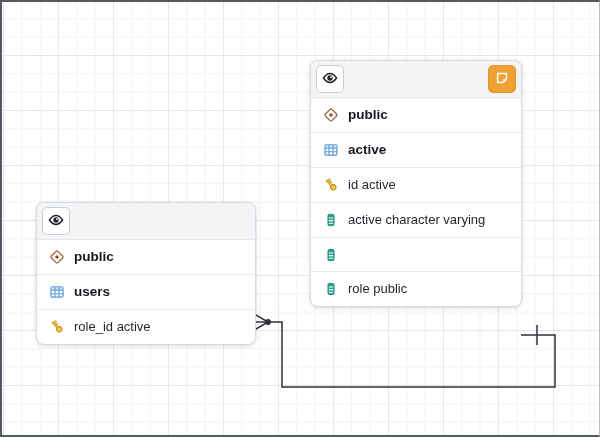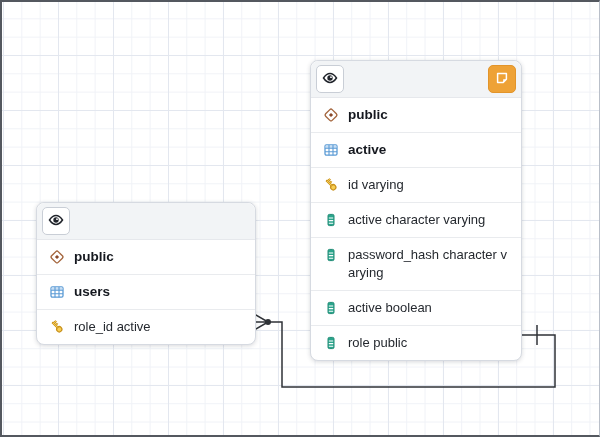--- a/index.html
+++ b/index.html
@@ -172,54 +172,44 @@
           <span class="row-icon">
             <svg width="16" height="16" viewBox="0 0 16 16">
               <g transform="rotate(-45 8 8)">
                 <circle cx="8" cy="11.2" r="2.6" fill="#f7ce53" stroke="#c8901a" stroke-width="1.2"></circle>
                 <rect x="7.2" y="1.6" width="1.7" height="7.4" fill="#f7ce53" stroke="#c8901a" stroke-width="0.9"></rect>
                 <rect x="8.8" y="2.4" width="2.6" height="1.4" fill="#f7ce53" stroke="#c8901a" stroke-width="0.9"></rect>
                 <rect x="8.8" y="5" width="1.9" height="1.3" fill="#f7ce53" stroke="#c8901a" stroke-width="0.9"></rect>
               </g>
             </svg>
           </span>
-          <span class="row-label">id varying</span>
+          <span class="row-label">id active</span>
         </div>
         <div class="node-row">
           <span class="row-icon">
             <svg width="16" height="16" viewBox="0 0 16 16">
               <rect x="5" y="2.4" width="6" height="11.2" rx="1.4" fill="#2aa58c" stroke="#1e8a74" stroke-width="1"></rect>
               <path d="M5.8 6 h4.4 M5.8 8.6 h4.4 M5.8 11.2 h4.4" stroke="#ffffff" stroke-width="1.1"></path>
             </svg>
           </span>
           <span class="row-label">active character varying</span>
         </div>
         <div class="node-row">
           <span class="row-icon">
             <svg width="16" height="16" viewBox="0 0 16 16">
               <rect x="5" y="2.4" width="6" height="11.2" rx="1.4" fill="#2aa58c" stroke="#1e8a74" stroke-width="1"></rect>
               <path d="M5.8 6 h4.4 M5.8 8.6 h4.4 M5.8 11.2 h4.4" stroke="#ffffff" stroke-width="1.1"></path>
             </svg>
           </span>
-          <span class="row-label">password_hash character varying</span>
         </div>
         <div class="node-row">
           <span class="row-icon">
             <svg width="16" height="16" viewBox="0 0 16 16">
               <rect x="5" y="2.4" width="6" height="11.2" rx="1.4" fill="#2aa58c" stroke="#1e8a74" stroke-width="1"></rect>
               <path d="M5.8 6 h4.4 M5.8 8.6 h4.4 M5.8 11.2 h4.4" stroke="#ffffff" stroke-width="1.1"></path>
             </svg>
           </span>
-          <span class="row-label">active boolean</span>
-        </div>
-        <div class="node-row">
-          <span class="row-icon">
-            <svg width="16" height="16" viewBox="0 0 16 16">
-              <rect x="5" y="2.4" width="6" height="11.2" rx="1.4" fill="#2aa58c" stroke="#1e8a74" stroke-width="1"></rect>
-              <path d="M5.8 6 h4.4 M5.8 8.6 h4.4 M5.8 11.2 h4.4" stroke="#ffffff" stroke-width="1.1"></path>
-            </svg>
-          </span>
           <span class="row-label">role public</span>
         </div>
       </div>
   </div>
 
 </div>
 
 </body></html>

